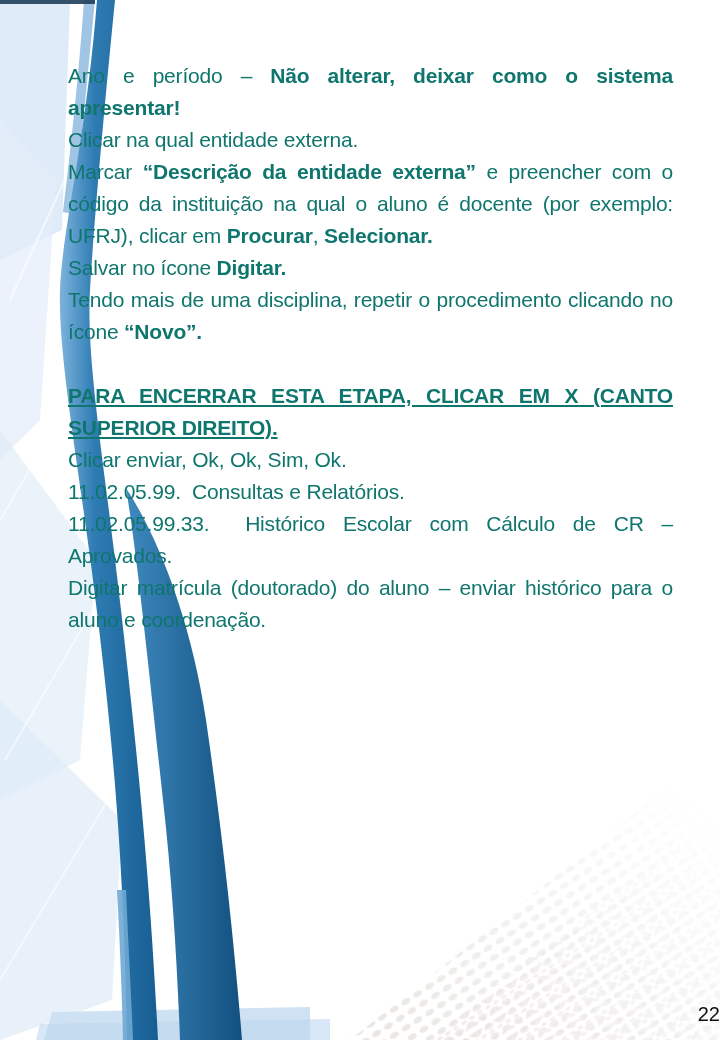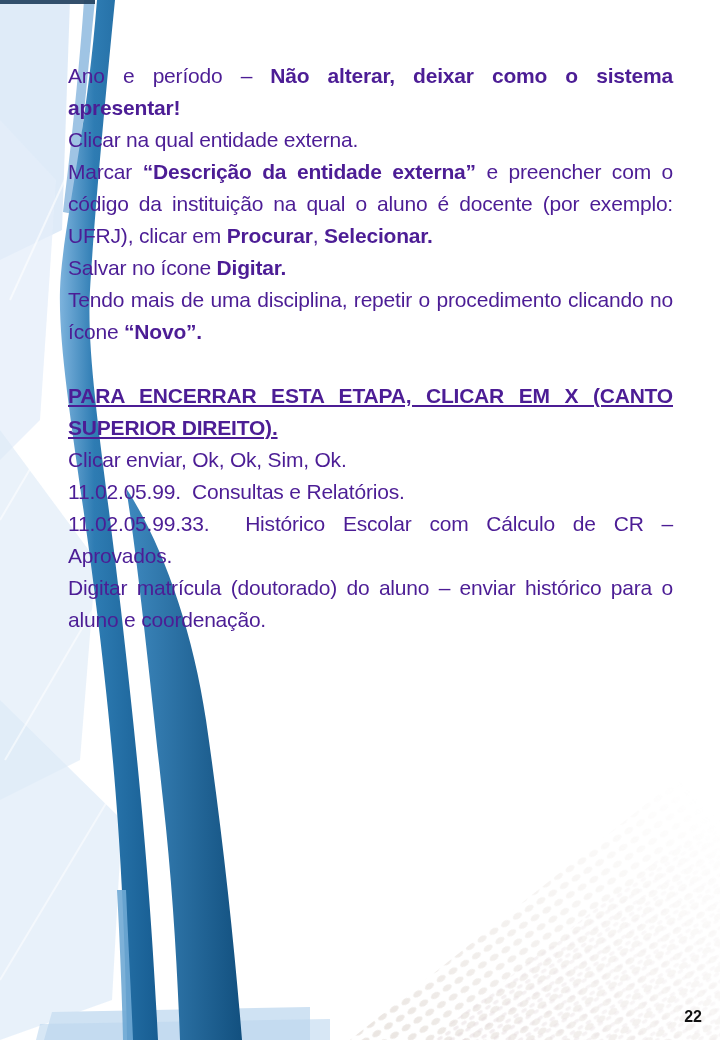--- a/index.html
+++ b/index.html
@@ -6,28 +6,28 @@
   html,body{margin:0;padding:0;}
   body{
     width:720px;height:1040px;position:relative;overflow:hidden;
     background:#ffffff;
     font-family:"Liberation Sans","DejaVu Sans",sans-serif;
   }
   .bg-art{position:absolute;left:0;top:0;width:720px;height:1040px;z-index:0;}
   .text-block{
     position:absolute;left:68px;top:60px;width:605px;z-index:2;
     font-size:21px;line-height:32px;letter-spacing:-0.2px;
-    color:#4c1d95;
+    color:#0f766e;
   }
   .text-block p{margin:0;text-align:justify;}
   .bold{font-weight:700;}
   .gap-above{margin-top:32px !important;text-decoration:underline;}
   .page-number{
-    position:absolute;right:18px;bottom:14px;z-index:3;
-    font-size:16px;font-weight:700;color:#111111;
+    position:absolute;right:0;bottom:14px;z-index:3;
+    font-size:20px;font-weight:400;color:#111111;
   }
 </style>
 </head>
 <body>
 
 <svg class="bg-art" viewBox="0 0 720 1040" xmlns="http://www.w3.org/2000/svg" aria-hidden="true">
   <defs>
     <linearGradient id="gA" x1="0" y1="0" x2="1" y2="0">
       <stop offset="0" stop-color="#7db3dd"></stop>
       <stop offset="0.35" stop-color="#2e7cb3"></stop>

